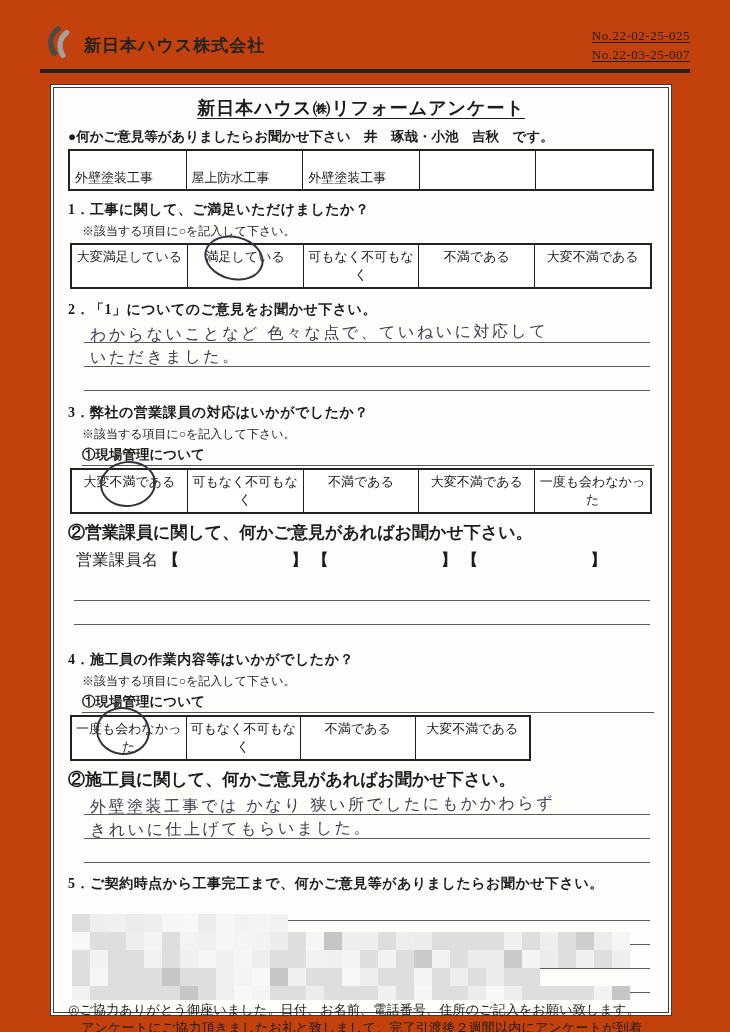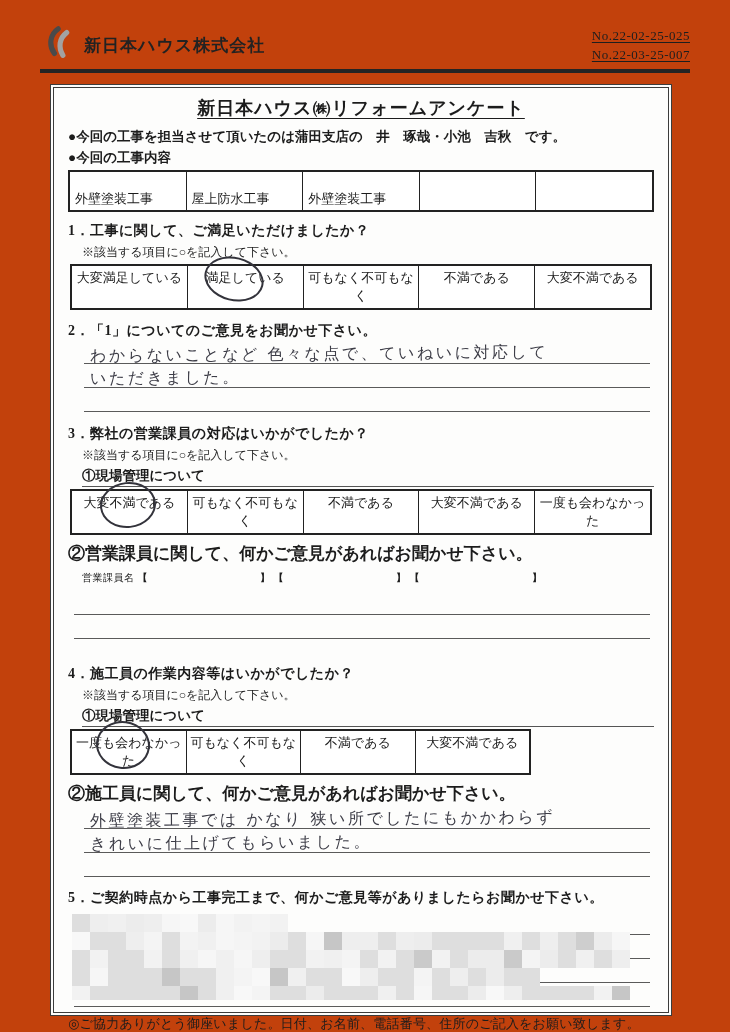--- a/index.html
+++ b/index.html
@@ -30,21 +30,21 @@
   .tbl .cell:first-child{border-left:none;}
   .work-tbl .cell{height:38px;display:flex;align-items:flex-end;padding:2px 5px;font-size:13px;}
   .opt-tbl .cell{text-align:center;font-size:13px;padding:3px 2px;}
   .opt-tbl{margin-left:2px;margin-right:2px;}
   .q4-tbl{width:78%;}
   
   .q-head{font-size:14px;font-weight:700;margin-top:10px;letter-spacing:.5px;}
   .note{font-size:12px;margin:4px 0 3px 14px;}
   .subhead{font-size:13.5px;font-weight:700;margin:2px 0 0 14px;border-bottom:1px solid #555;padding-bottom:1px;}
   .sub2{font-size:17px;font-weight:700;margin-top:7px;}
-  .staff-row{font-size:10px;margin:6px 0 2px 14px;letter-spacing:.5px;}
+  .staff-row{font-size:16px;margin:6px 0 2px 8px;letter-spacing:.5px;}
   .staff-row .br{font-weight:700;}
   .staff-row .sp{display:inline-block;width:112px;}
   .rule-line{height:23px;border-bottom:1px solid #5a5a5a;margin:0 4px 0 16px;position:relative;text-decoration:underline;}
   .rule-line.flush{margin-left:6px;}
   .hand{
     position:absolute;left:6px;bottom:-2px;white-space:nowrap;
     font-family:"DejaVu Sans","Liberation Sans",sans-serif;
     font-size:16px;letter-spacing:2.5px;color:#3d3d47;transform:rotate(-.5deg);
   }
   .footer-par{font-size:13px;line-height:18px;margin-top:8px;letter-spacing:.2px;}
@@ -72,22 +72,21 @@
     <div class="doc-numbers">
       <div>No.22-02-25-025</div>
       <div>No.22-03-25-007</div>
     </div>
   </div>
   <div class="top-rule"></div>
 
   <div class="frame">
 
     <div class="title">新日本ハウス㈱リフォームアンケート</div>
-    <div class="bullet-line">●今回の工事を担当させて頂いたのは蒲田支店の　井　琢哉・小池　吉秋　です。</div>
-    <div class="bullet-line">●今回の工事内容</div>
+    <div class="bullet-line">●何かご意見等がありましたらお聞かせ下さい　井　琢哉・小池　吉秋　です。</div>
 
     <div class="tbl work-tbl">
       <div class="cell">外壁塗装工事</div>
       <div class="cell">屋上防水工事</div>
       <div class="cell">外壁塗装工事</div>
       <div class="cell"></div>
       <div class="cell"></div>
     </div>
 
     <div class="q-head">1．工事に関して、ご満足いただけましたか？</div>

